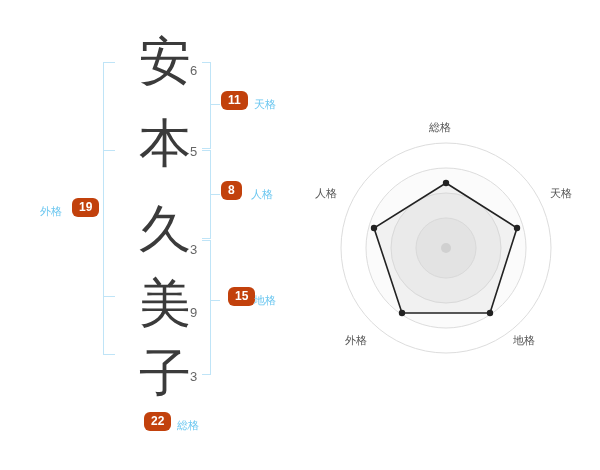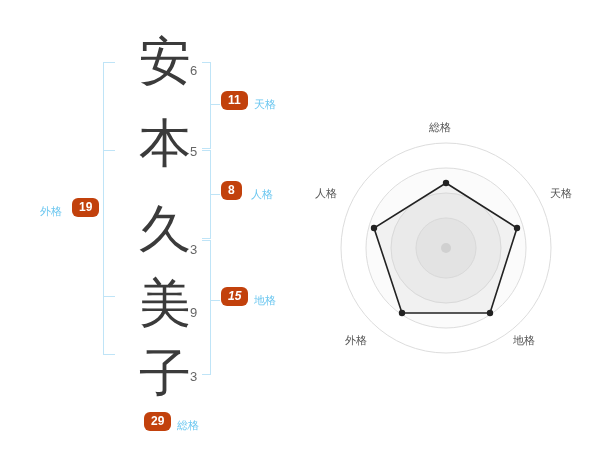--- a/index.html
+++ b/index.html
@@ -125,24 +125,24 @@
     <div class="brk brk-h" style="left:202px; top:150px; width:9px;"></div>
     <div class="brk brk-h" style="left:202px; top:238px; width:9px;"></div>
     <div class="brk brk-h" style="left:210px; top:194px; width:10px;"></div>
     <div class="chip" style="left:221px; top:181px;">8</div>
     <div class="chip-label" style="left:251px; top:187px;">人格</div>
 
     <div class="brk brk-v" style="left:210px; top:240px; height:134px;"></div>
     <div class="brk brk-h" style="left:202px; top:240px; width:9px;"></div>
     <div class="brk brk-h" style="left:202px; top:374px; width:9px;"></div>
     <div class="brk brk-h" style="left:210px; top:300px; width:10px;"></div>
-    <div class="chip" style="left:221px; top:287px;font-style:italic;">15</div>
+    <div class="chip" style="left:228px; top:287px;">15</div>
     <div class="chip-label" style="left:254px; top:293px;">地格</div>
 
-    <div class="chip" style="left:144px; top:412px;">29</div>
+    <div class="chip" style="left:144px; top:412px;">22</div>
     <div class="chip-label" style="left:177px; top:418px;">総格</div>
 
   </div>
 
   <div class="radar-panel">
 
     <svg width="282" height="470" viewBox="0 0 282 470">
 
       <circle cx="128" cy="248" r="105" fill="none" stroke="#dddddd" stroke-width="1"></circle>
       <circle cx="128" cy="248" r="80" fill="#fbfbfb" stroke="#dddddd" stroke-width="1"></circle>

